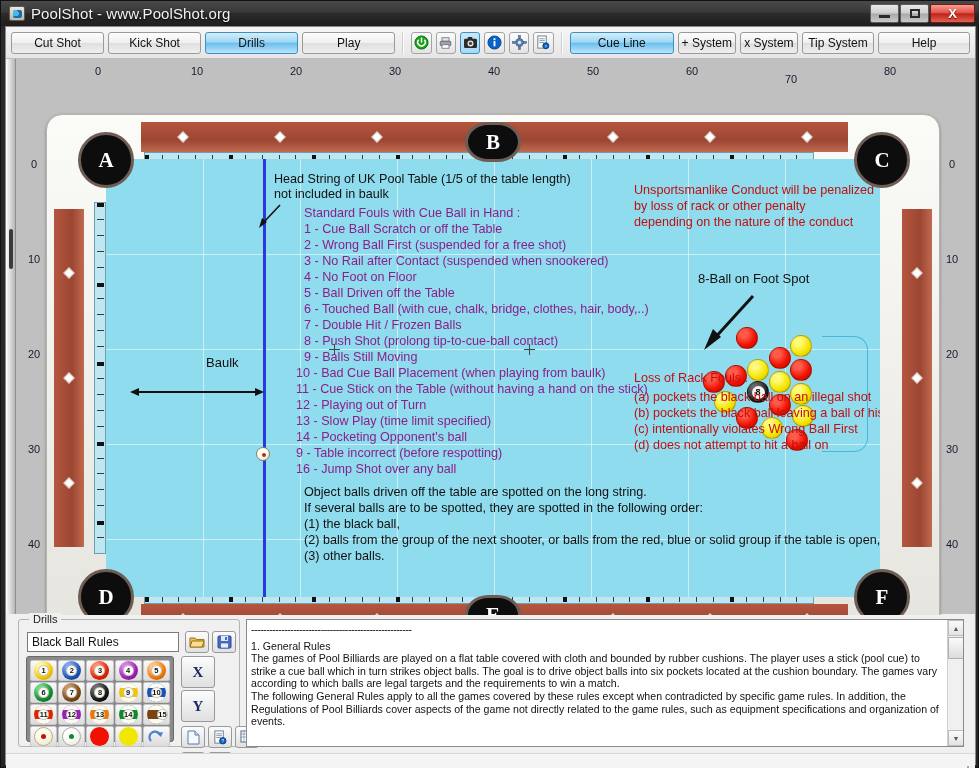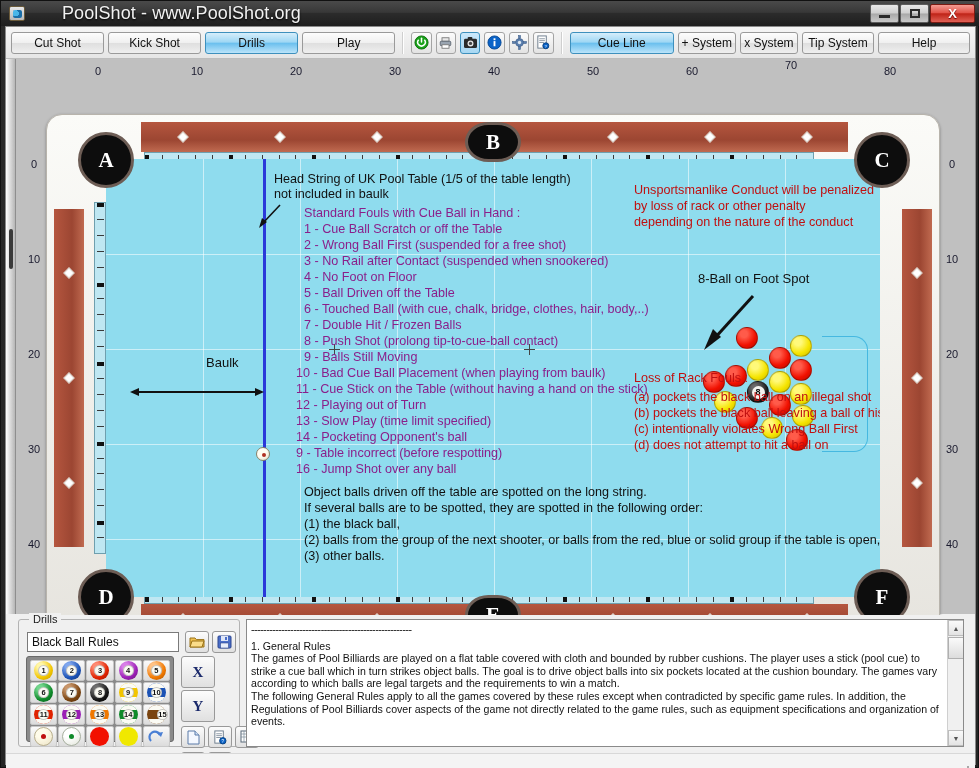--- a/index.html
+++ b/index.html
@@ -28,23 +28,22 @@
     background: linear-gradient(#e8e8e8,#b8b8b8);
     border: 1px solid #6a5a3a; border-radius: 2px;
     position: relative; flex: none;
   }
   #app-icon:after {
     content:""; position:absolute; left:3px; top:3px; width:9px; height:8px;
     background: radial-gradient(circle at 30% 40%, #49b6e8 0 40%, #1a6ea8 41% 100%);
     border-radius: 2px;
   }
   #title-text {
-    color: #f2f2f2; font-size: 18px; letter-spacing: .1px;
+    color: #f2f2f2; font-size: 15px; letter-spacing: .1px;
     text-shadow: 0 1px 2px #000;
-    margin-left: 31px;
   }
   #win-buttons { position: absolute; right: 5px; top: 3px; display: flex; gap: 1px; }
   .winbtn {
     width: 29px; height: 19px; border: 1px solid #5c5c5c;
     background: linear-gradient(to bottom, #e8e8e8 0%, #cfcfcf 48%, #a8a8a8 52%, #c9c9c9 100%);
     border-radius: 2px; position: relative;
   }
   .winbtn.close {
     width: 45px;
     background: linear-gradient(to bottom, #f49c93 0%, #e2544a 45%, #bf2418 52%, #e06055 100%);
@@ -414,21 +413,21 @@
     <div id="tablepanel">
       <div class="gripbar"></div>
 
       <div class="ruler-num" style="left:82px;top:6px;width:20px;">0</div>
       <div class="ruler-num" style="left:181px;top:6px;width:20px;">10</div>
       <div class="ruler-num" style="left:280px;top:6px;width:20px;">20</div>
       <div class="ruler-num" style="left:379px;top:6px;width:20px;">30</div>
       <div class="ruler-num" style="left:478px;top:6px;width:20px;">40</div>
       <div class="ruler-num" style="left:577px;top:6px;width:20px;">50</div>
       <div class="ruler-num" style="left:676px;top:6px;width:20px;">60</div>
-      <div class="ruler-num" style="left:775px;top:0;width:20px;">70</div>
+      <div class="ruler-num" style="left:775px;top:14px;width:20px;">70</div>
       <div class="ruler-num" style="left:874px;top:6px;width:20px;">80</div>
 
       <div class="ruler-num" style="left:18px;top:99px;width:20px;">0</div>
       <div class="ruler-num" style="left:18px;top:194px;width:20px;">10</div>
       <div class="ruler-num" style="left:18px;top:289px;width:20px;">20</div>
       <div class="ruler-num" style="left:18px;top:384px;width:20px;">30</div>
       <div class="ruler-num" style="left:18px;top:479px;width:20px;">40</div>
 
       <div class="ruler-num" style="left:936px;top:99px;width:20px;">0</div>
       <div class="ruler-num" style="left:936px;top:194px;width:20px;">10</div>

